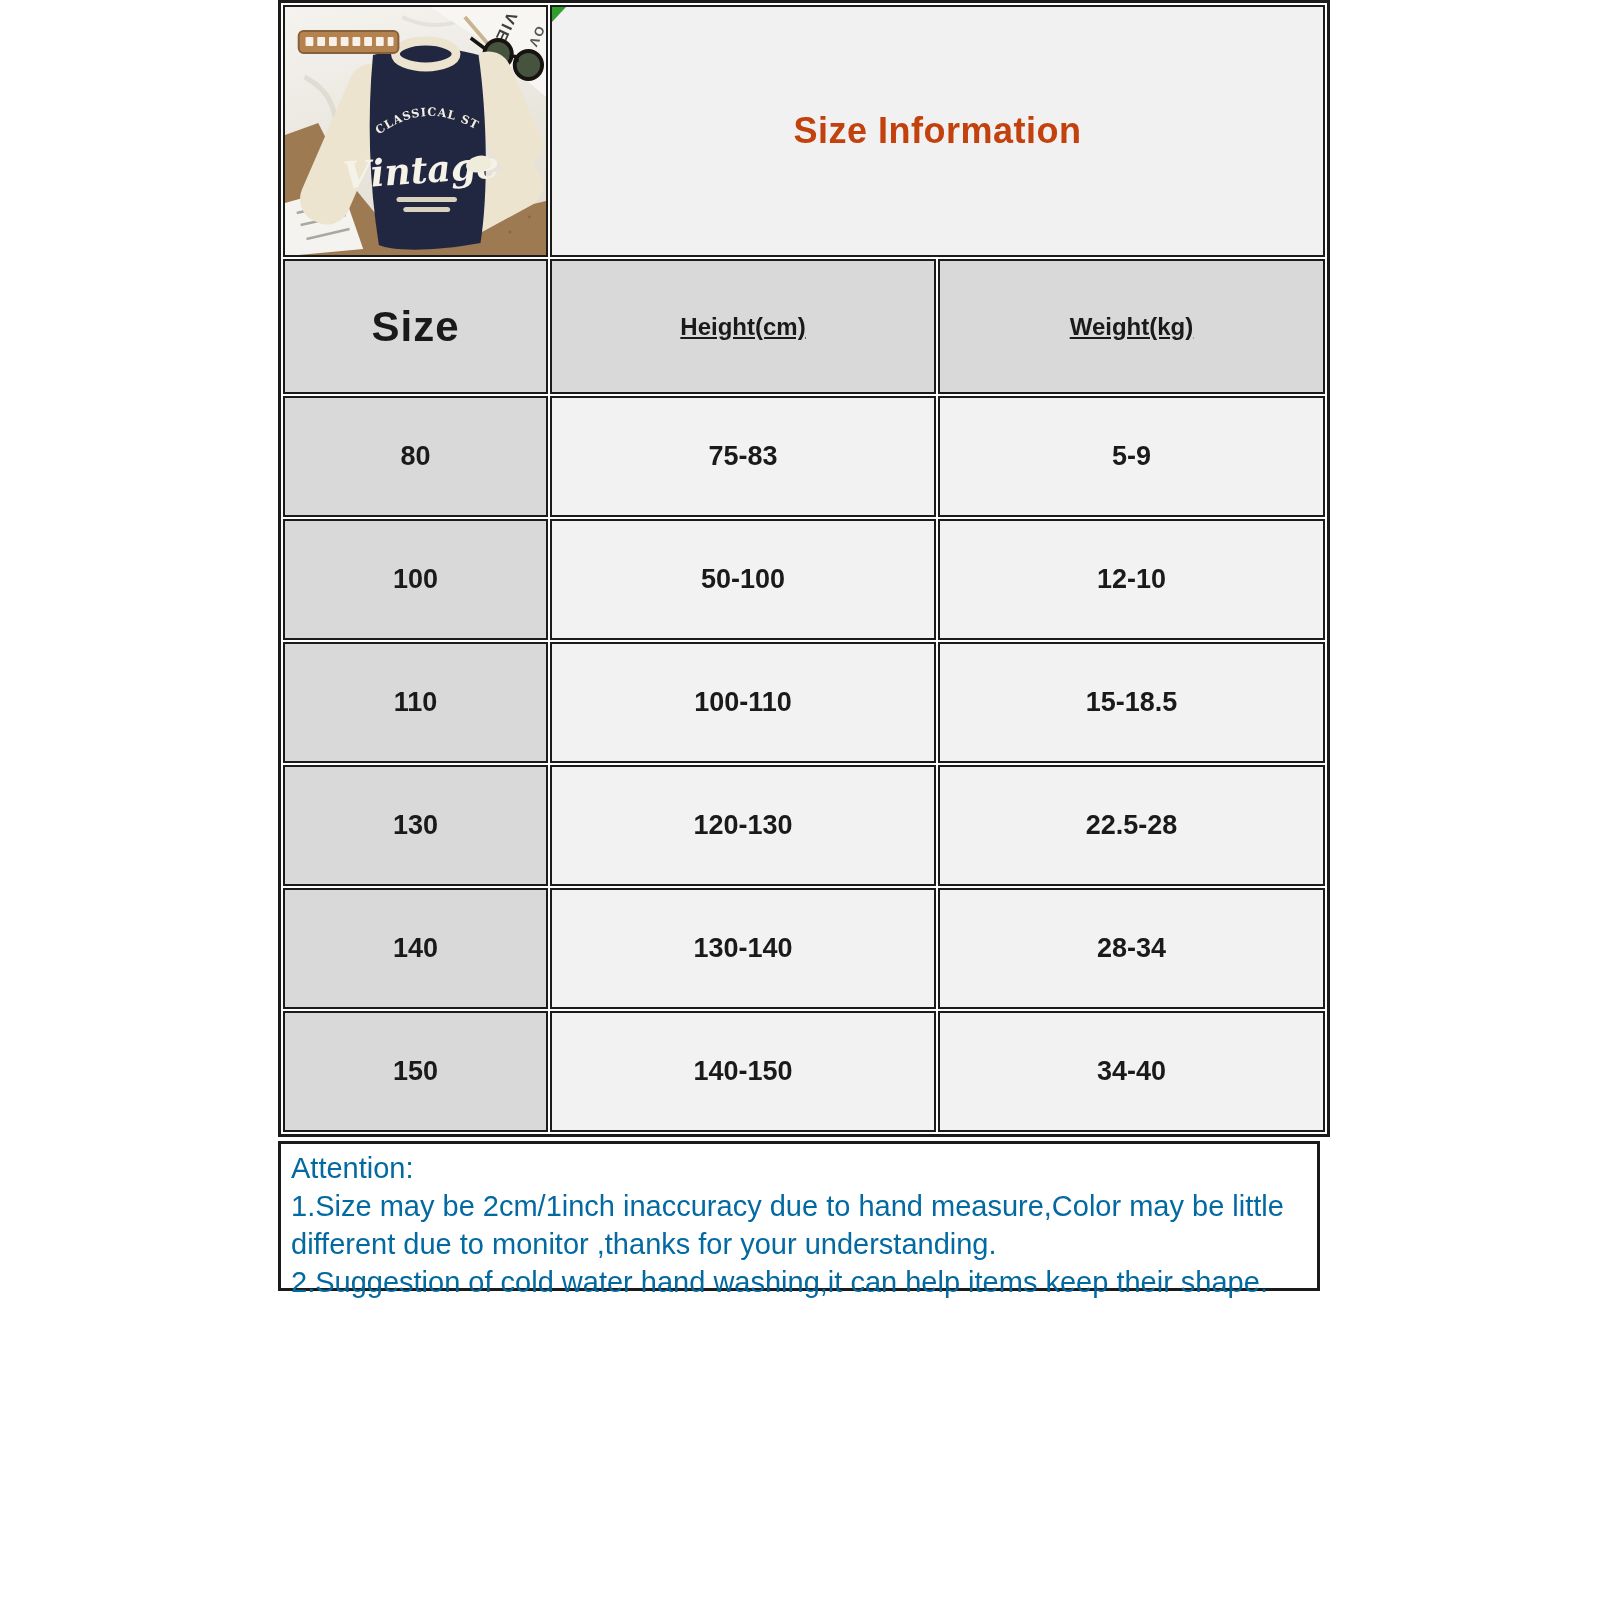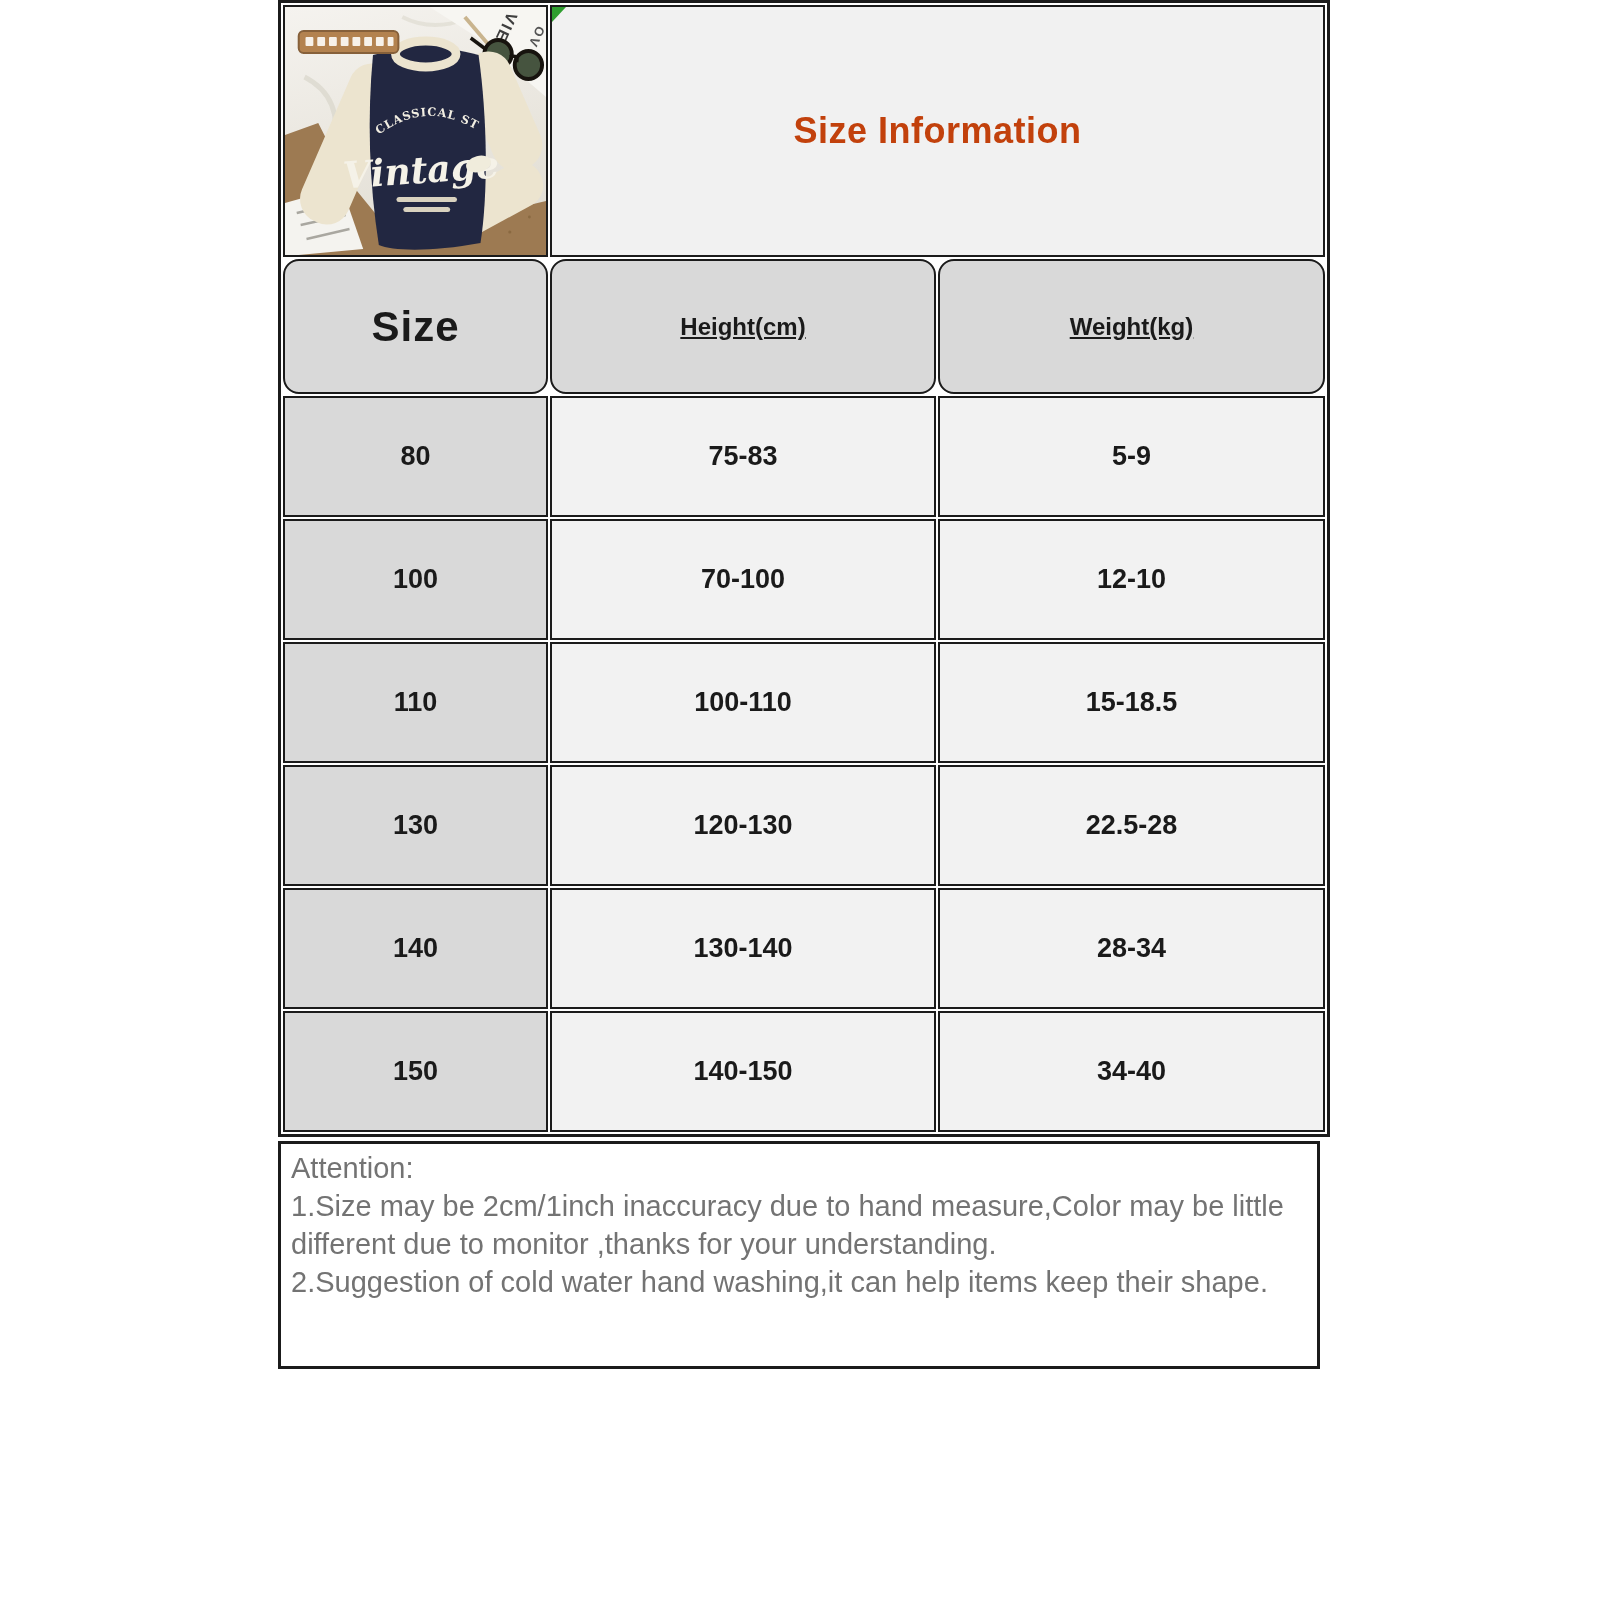--- a/index.html
+++ b/index.html
@@ -25,21 +25,21 @@
     table-layout: fixed;
   }
   table.size-table td {
     border: 2px solid #1b1b1b;
     text-align: center;
     vertical-align: middle;
     padding: 0;
     overflow: hidden;
   }
   tr.top-row td { height: 248px; }
-  tr.header-row td { height: 131px; border-radius: 16px; }
+  tr.header-row td { height: 131px; }
   tr.data-row td { height: 117px; }
 
   td.photo-cell { background: #e9e5dd; }
   td.photo-cell svg { display: block; width: 100%; height: 248px; }
 
   td.title-cell {
     background: #f1f1f1;
     position: relative;
   }
   .title-text {
@@ -62,25 +62,25 @@
 
   tr.data-row td.size-col { background: #d9d9d9; }
   tr.data-row td { background: #f2f2f2; font-size: 27px; font-weight: bold; }
 
   .attention {
     box-sizing: border-box;
     width: 1042px;
     margin-top: 4px;
     border: 3px solid #1b1b1b;
     background: #ffffff;
-    height: 228px;
+    height: 150px;
     padding: 5px 10px 0 10px;
     font-size: 29px;
     line-height: 38px;
-    color: #737373;
+    color: #0369a1;
     text-align: left;
   }
 </style>
 </head>
 <body>
 
 <div class="sheet">
   <table class="size-table">
     <colgroup>
       <col style="width:265px">
@@ -166,21 +166,21 @@
       <td class="col-head">Height(cm)</td>
       <td class="col-head">Weight(kg)</td>
     </tr>
     <tr class="data-row">
       <td class="size-col">80</td>
       <td>75-83</td>
       <td>5-9</td>
     </tr>
     <tr class="data-row">
       <td class="size-col">100</td>
-      <td>70-100</td>
+      <td>50-100</td>
       <td>12-10</td>
     </tr>
     <tr class="data-row">
       <td class="size-col">110</td>
       <td>100-110</td>
       <td>15-18.5</td>
     </tr>
     <tr class="data-row">
       <td class="size-col">130</td>
       <td>120-130</td>

